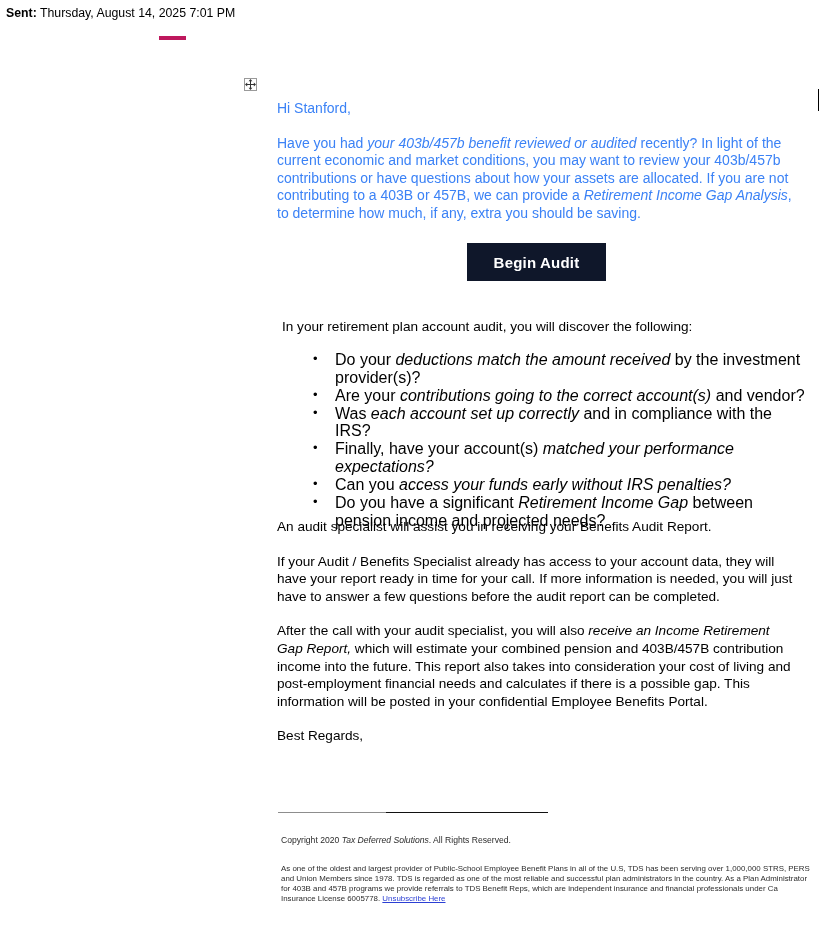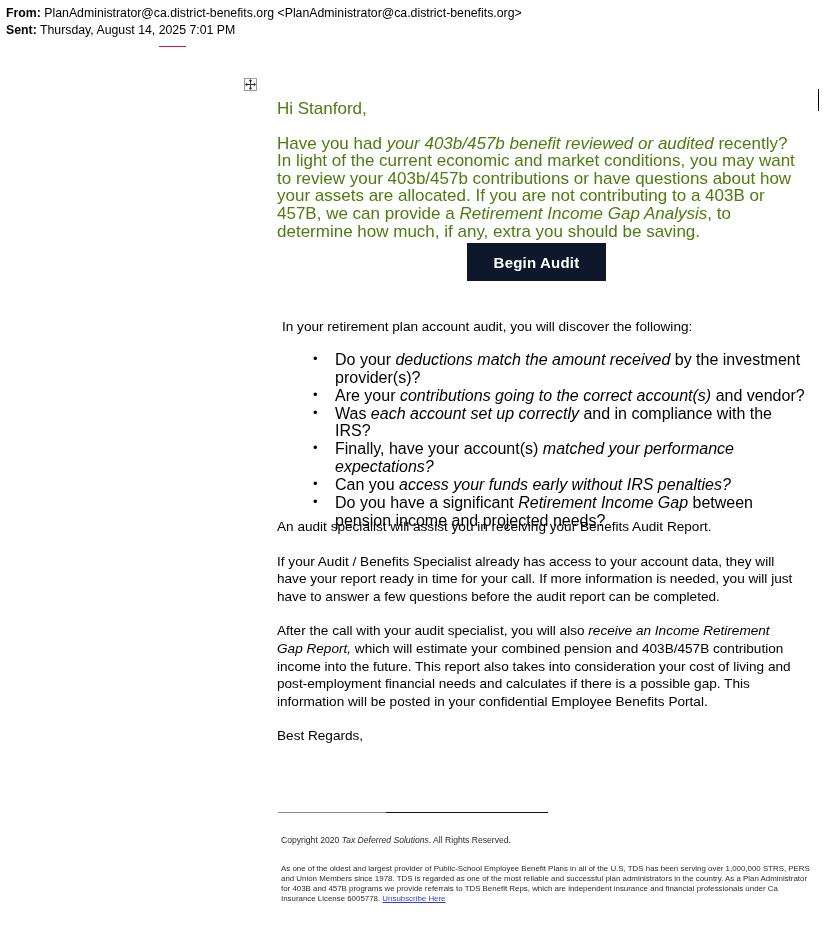--- a/index.html
+++ b/index.html
@@ -25,22 +25,22 @@
     top: 5px;
     width: 820px;
     font-family: "Liberation Sans", sans-serif;
     font-size: 12.3px;
     line-height: 16.5px;
     color: #000;
   }
   .hdr-row { white-space: nowrap; }
   .hdr-label { font-weight: bold; }
   .smart-date {
-    border-bottom: 1px solid #be185d;
-    padding-bottom: 9px;
+    border-bottom: 4px solid #be185d;
+    padding-bottom: 16px;
   }
 
   
   .move-handle {
     position: absolute;
     left: 244px;
     top: 78px;
     width: 13px;
     height: 13px;
     border: 1px solid #9a9a9a;
@@ -59,23 +59,23 @@
     background: #000000;
   }
 
   
   .mail-body {
     position: absolute;
     left: 277px;
     top: 100px;
     width: 518px;
     font-family: "Liberation Sans", sans-serif;
-    font-size: 17px;
+    font-size: 14px;
     line-height: 17.6px;
-    color: #4d7c0f;
+    color: #3b82f6;
   }
   .mail-body p {
     margin: 0 0 17px 0;
   }
   .mail-body i { font-style: italic; }
 
   .greeting { margin-bottom: 17px !important; }
 
   
   .cta-wrap {
@@ -174,24 +174,20 @@
   .unsub-link {
     color: #2b3fd4;
     text-decoration: underline;
     cursor: pointer;
   }
 </style>
 </head>
 <body>
 
 <div class="msg-header">
-  <div class="hdr-row">
-    <span class="hdr-label">From:</span>
-    <span>PlanAdministrator@ca.district-benefits.org &lt;PlanAdministrator@ca.district-benefits.org&gt;</span>
-  </div>
   <div class="hdr-row">
     <span class="hdr-label">Sent:</span>
     <span>Thursday, August 14, </span><span class="smart-date">2025</span><span> 7:01 PM</span>
   </div>
 </div>
 
 <div class="move-handle">
   <svg width="11" height="11" viewBox="0 0 11 11" aria-hidden="true">
     <g fill="#333333">
       <rect x="5" y="1" width="1" height="9"></rect>

